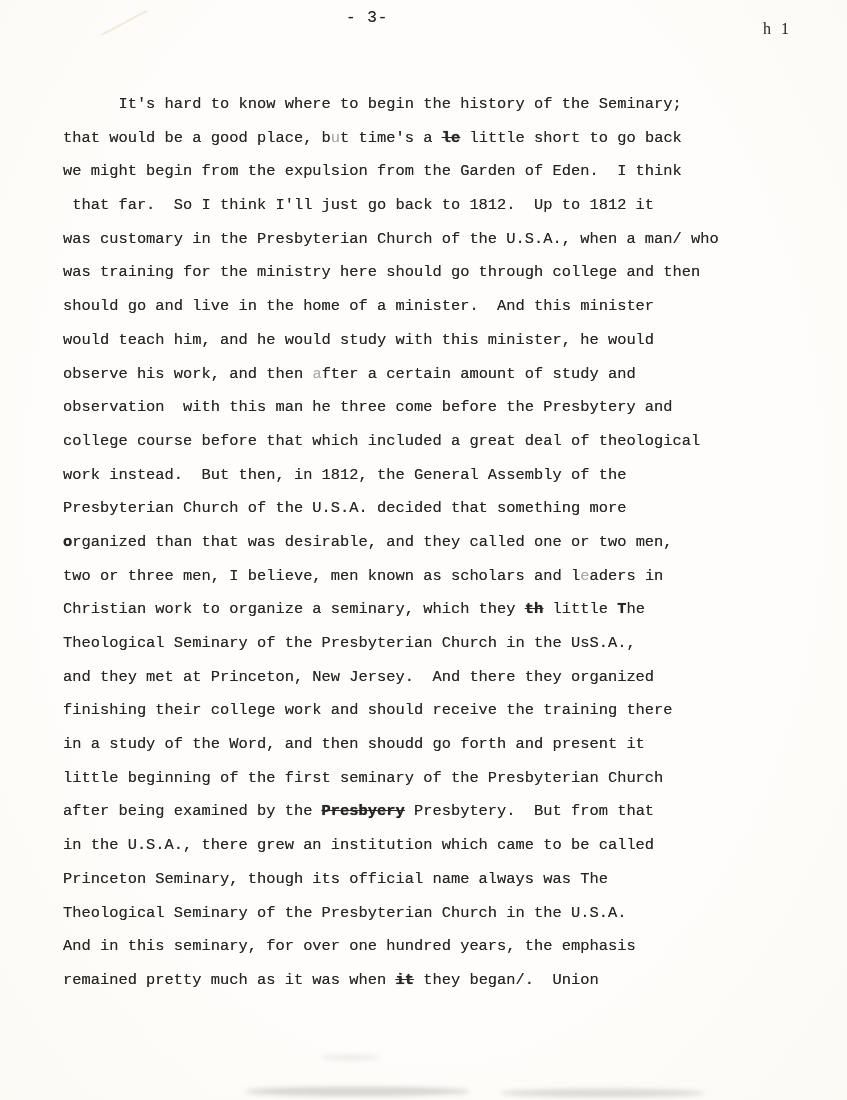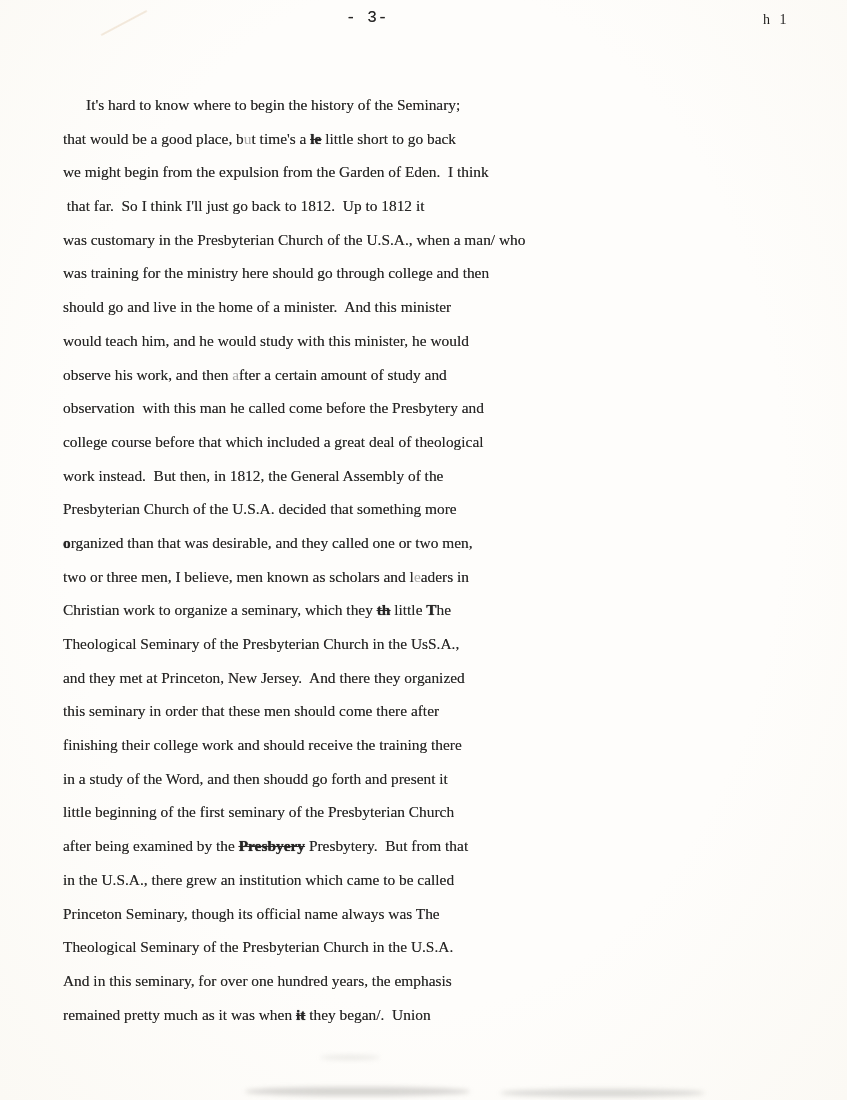--- a/index.html
+++ b/index.html
@@ -20,40 +20,39 @@
   .page-number {
     position: absolute;
     top: 9px;
     left: 346px;
     font-size: 16px;
     letter-spacing: 1px;
     text-shadow: 0 0 0.5px rgba(30,30,30,0.6);
   }
   .annotation {
     position: absolute;
-    top: 12px;
+    top: 20px;
     left: 763px;
     font-family: "Liberation Serif", "DejaVu Serif", serif;
-    font-size: 14px;
+    font-size: 16px;
     letter-spacing: 3px;
     color: #1f1e1d;
   }
   .doc-body {
     position: absolute;
     top: 88px;
     left: 63px;
     right: 10px;
   }
   .line {
     white-space: pre;
     font-size: 15.4px;
     line-height: 33.7px;
     height: 33.7px;
     text-shadow: 0 0 0.45px rgba(25,25,25,0.55);
-    font-family: Liberation Serif, serif;
   }
   .strike {
     text-decoration: line-through;
     font-weight: bold;
     text-shadow: 0 0 0.8px rgba(0,0,0,0.85);
   }
   .faint { opacity: 0.38; }
   .bold  {
     font-weight: bold;
     text-shadow: 0 0 0.8px rgba(0,0,0,0.85);
@@ -101,30 +100,29 @@
   <div class="doc-body">
       <div class="line"><span>      It's hard to know where to begin the history of the Seminary;</span></div>
       <div class="line"><span>that would be a good place, b</span><span class="faint">u</span><span>t time's a </span><span class="strike">le</span><span> little short to go back</span></div>
       <div class="line"><span>we might begin from the expulsion from the Garden of Eden.  I think</span></div>
       <div class="line"><span> that far.  So I think I'll just go back to 1812.  Up to 1812 it</span></div>
       <div class="line"><span>was customary in the Presbyterian Church of the U.S.A., when a man/ who</span></div>
       <div class="line"><span>was training for the ministry here should go through college and then</span></div>
       <div class="line"><span>should go and live in the home of a minister.  And this minister</span></div>
       <div class="line"><span>would teach him, and he would study with this minister, he would</span></div>
       <div class="line"><span>observe his work, and then </span><span class="faint">a</span><span>fter a certain amount of study and</span></div>
-      <div class="line"><span>observation  with this man he called come before the Presbytery and</span></div>
+      <div class="line"><span>observation  with this man he three come before the Presbytery and</span></div>
       <div class="line"><span>college course before that which included a great deal of theological</span></div>
       <div class="line"><span>work instead.  But then, in 1812, the General Assembly of the</span></div>
       <div class="line"><span>Presbyterian Church of the U.S.A. decided that something more</span></div>
       <div class="line"><span class="bold">o</span><span>rganized than that was desirable, and they called one or two men,</span></div>
       <div class="line"><span>two or three men, I believe, men known as scholars and l</span><span class="faint">e</span><span>aders in</span></div>
       <div class="line"><span>Christian work to organize a seminary, which they </span><span class="strike">th</span><span> little </span><span class="bold">T</span><span>he</span></div>
       <div class="line"><span>Theological Seminary of the Presbyterian Church in the UsS.A.,</span></div>
       <div class="line"><span>and they met at Princeton, New Jersey.  And there they organized</span></div>
-      <div class="line"><span>this seminary in order that these men should come there after</span></div>
       <div class="line"><span>finishing their college work and should receive the training there</span></div>
       <div class="line"><span>in a study of the Word, and then shoudd go forth and present it</span></div>
       <div class="line"><span>little beginning of the first seminary of the Presbyterian Church</span></div>
       <div class="line"><span>after being examined by the </span><span class="strike">Presbyery</span><span> Presbytery.  But from that</span></div>
       <div class="line"><span>in the U.S.A., there grew an institution which came to be called</span></div>
       <div class="line"><span>Princeton Seminary, though its official name always was The</span></div>
       <div class="line"><span>Theological Seminary of the Presbyterian Church in the U.S.A.</span></div>
       <div class="line"><span>And in this seminary, for over one hundred years, the emphasis</span></div>
       <div class="line"><span>remained pretty much as it was when </span><span class="strike">it</span><span> they began/.  Union</span></div>
     </div>

